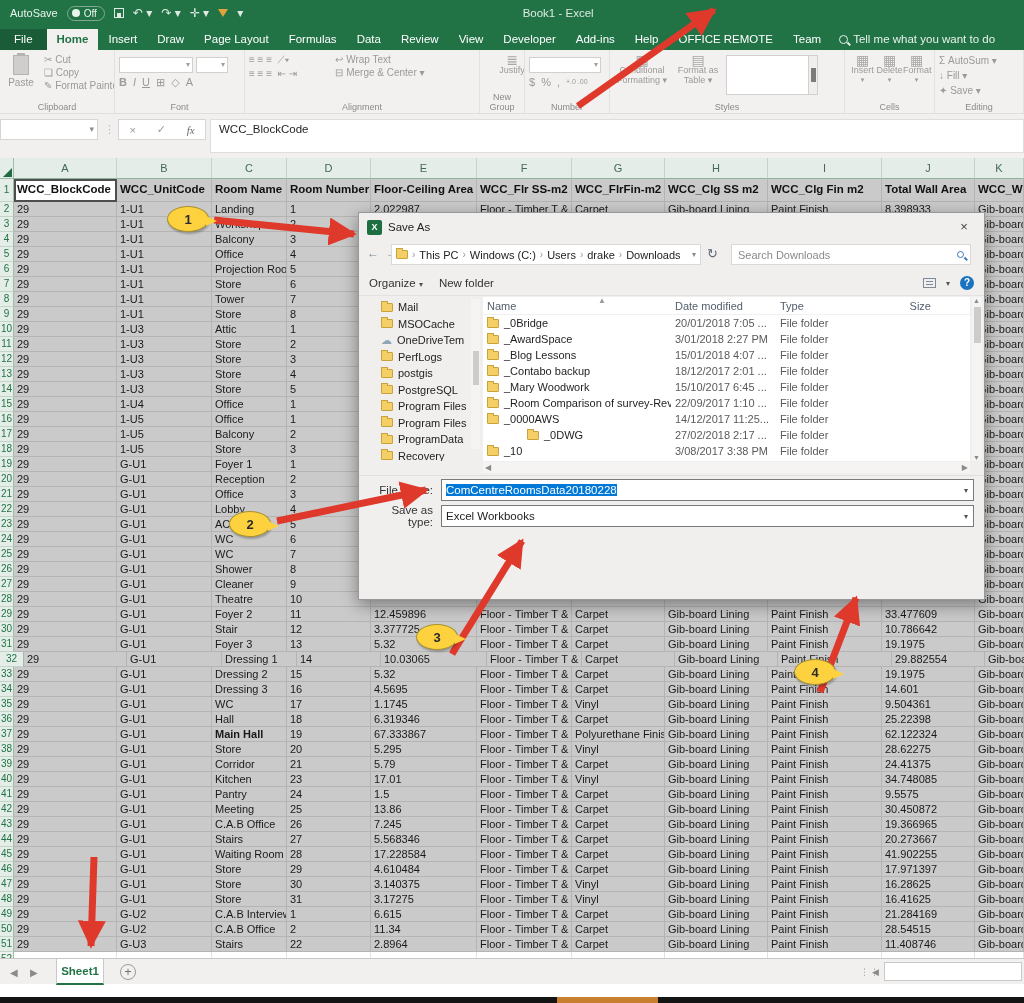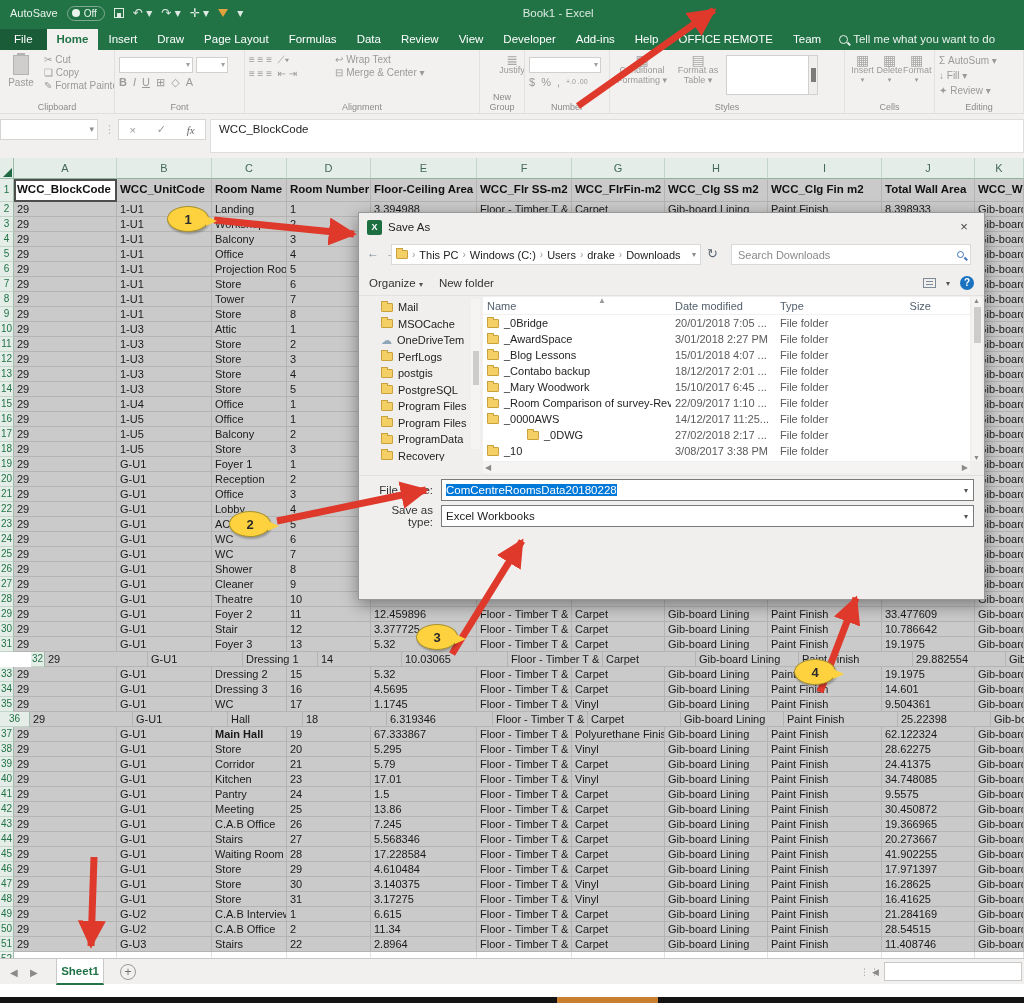--- a/index.html
+++ b/index.html
@@ -265,21 +265,21 @@
           <div class="big-g">▦</div>
           <div>Format</div>
           <div style="font-size: 7px;">▾</div>
         </div>
         <div class="rb-label">Cells</div>
       </div>
       <div class="rb-group" style="width: 89px;">
         <div class="edit-list">
           <div>Σ AutoSum ▾</div>
           <div>↓ Fill ▾</div>
-          <div>✦ Review ▾</div>
+          <div>✦ Save ▾</div>
         </div>
         <div class="rb-label">Editing</div>
       </div>
     </div>
 
   <div class="fbar">
     <div class="namebox">
         <span class="dd">▾</span>
       </div>
     <div class="fdots">⋮</div>
@@ -319,21 +319,21 @@
         <div class="g-cell" style="width: 114px;">WCC_Clg Fin m2</div>
         <div class="g-cell" style="width: 93px;">Total Wall Area</div>
         <div class="g-cell" style="width: 49px;">WCC_W</div>
       </div>
       <div class="g-row">
         <div class="g-rn" style="width: 14px;">2</div>
         <div class="g-cell" style="width: 103px;">29</div>
         <div class="g-cell" style="width: 95px;">1-U1</div>
         <div class="g-cell" style="width: 75px;">Landing</div>
         <div class="g-cell" style="width: 84px;">1</div>
-        <div class="g-cell" style="width: 106px;">3.394988</div>
+        <div class="g-cell" style="width: 106px;">2.022987</div>
         <div class="g-cell" style="width: 95px;">Floor - Timber T &amp; G</div>
         <div class="g-cell" style="width: 93px;">Carpet</div>
         <div class="g-cell" style="width: 103px;">Gib-board Lining</div>
         <div class="g-cell" style="width: 114px;">Paint Finish</div>
         <div class="g-cell" style="width: 93px;">8.398933</div>
         <div class="g-cell" style="width: 49px;">Gib-board</div>
       </div>
       <div class="g-row">
         <div class="g-rn" style="width: 14px;">3</div>
         <div class="g-cell" style="width: 103px;">29</div>
@@ -734,21 +734,21 @@
         <div class="g-cell" style="width: 84px;">13</div>
         <div class="g-cell" style="width: 106px;">5.32</div>
         <div class="g-cell" style="width: 95px;">Floor - Timber T &amp; G</div>
         <div class="g-cell" style="width: 93px;">Carpet</div>
         <div class="g-cell" style="width: 103px;">Gib-board Lining</div>
         <div class="g-cell" style="width: 114px;">Paint Finish</div>
         <div class="g-cell" style="width: 93px;">19.1975</div>
         <div class="g-cell" style="width: 49px;">Gib-board</div>
       </div>
       <div class="g-row">
-        <div class="g-rn" style="width: 14px; margin-left: 31px;">32</div>
+        <div class="g-rn" style="width: 24px;">32</div>
         <div class="g-cell" style="width: 103px;">29</div>
         <div class="g-cell" style="width: 95px;">G-U1</div>
         <div class="g-cell" style="width: 75px;">Dressing 1</div>
         <div class="g-cell" style="width: 84px;">14</div>
         <div class="g-cell" style="width: 106px;">10.03065</div>
         <div class="g-cell" style="width: 95px;">Floor - Timber T &amp; G</div>
         <div class="g-cell" style="width: 93px;">Carpet</div>
         <div class="g-cell" style="width: 103px;">Gib-board Lining</div>
         <div class="g-cell" style="width: 114px;">Paint Finish</div>
         <div class="g-cell" style="width: 93px;">29.882554</div>
@@ -790,21 +790,21 @@
         <div class="g-cell" style="width: 84px;">17</div>
         <div class="g-cell" style="width: 106px;">1.1745</div>
         <div class="g-cell" style="width: 95px;">Floor - Timber T &amp; G</div>
         <div class="g-cell" style="width: 93px;">Vinyl</div>
         <div class="g-cell" style="width: 103px;">Gib-board Lining</div>
         <div class="g-cell" style="width: 114px;">Paint Finish</div>
         <div class="g-cell" style="width: 93px;">9.504361</div>
         <div class="g-cell" style="width: 49px;">Gib-board</div>
       </div>
       <div class="g-row">
-        <div class="g-rn" style="width: 30px;">36</div>
+        <div class="g-rn" style="width: 14px;">36</div>
         <div class="g-cell" style="width: 103px;">29</div>
         <div class="g-cell" style="width: 95px;">G-U1</div>
         <div class="g-cell" style="width: 75px;">Hall</div>
         <div class="g-cell" style="width: 84px;">18</div>
         <div class="g-cell" style="width: 106px;">6.319346</div>
         <div class="g-cell" style="width: 95px;">Floor - Timber T &amp; G</div>
         <div class="g-cell" style="width: 93px;">Carpet</div>
         <div class="g-cell" style="width: 103px;">Gib-board Lining</div>
         <div class="g-cell" style="width: 114px;">Paint Finish</div>
         <div class="g-cell" style="width: 93px;">25.22398</div>

